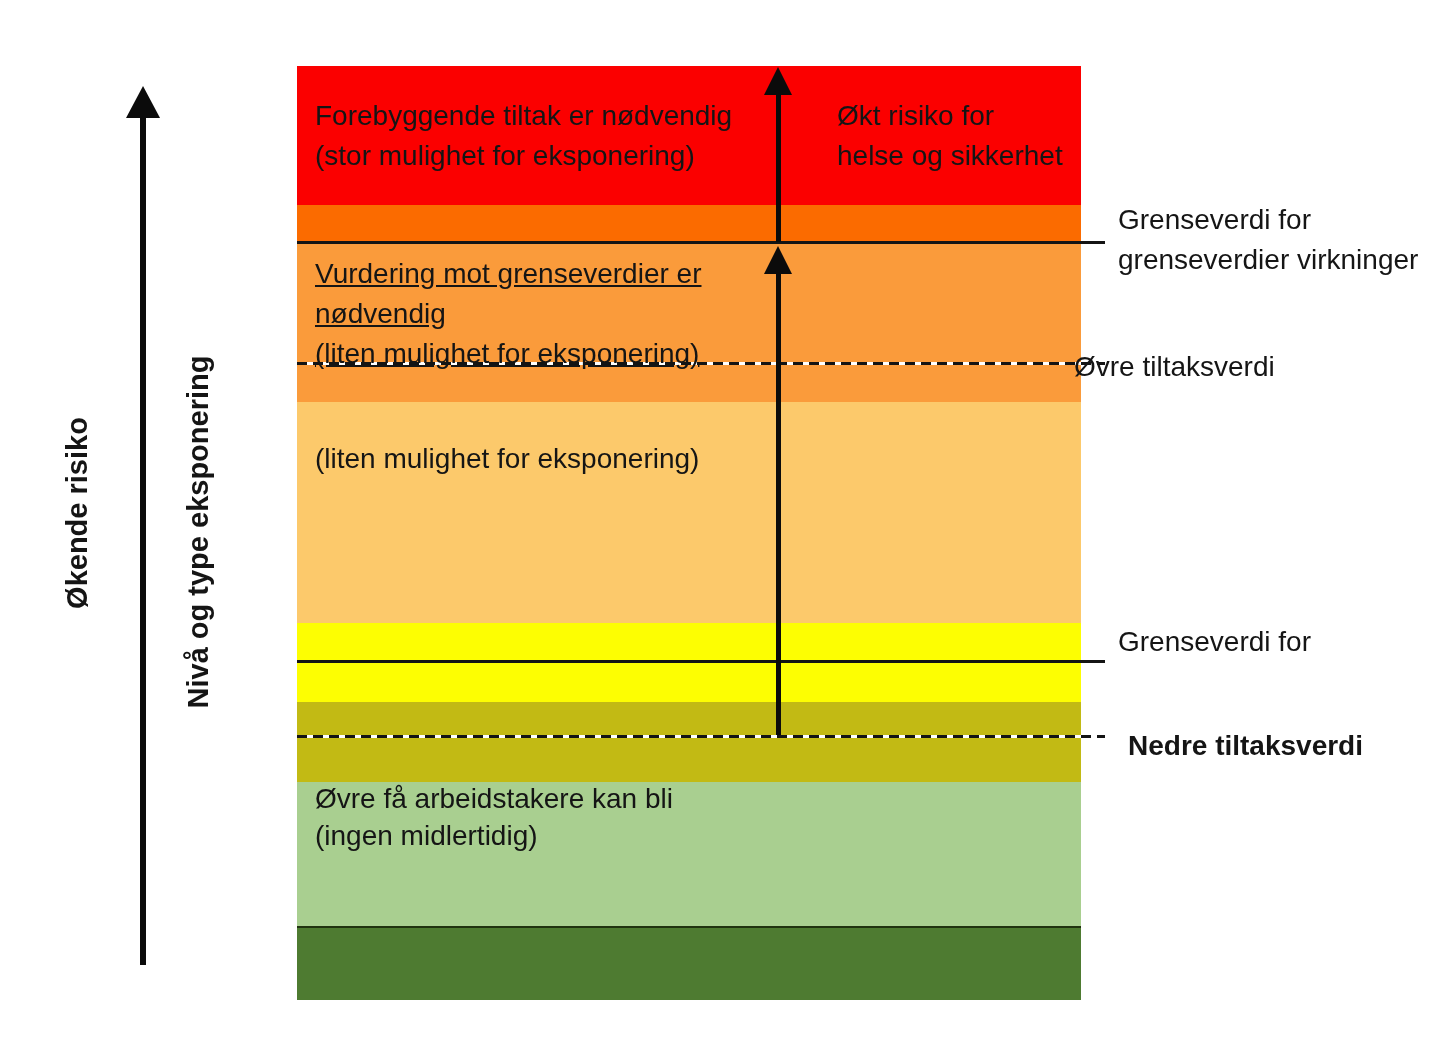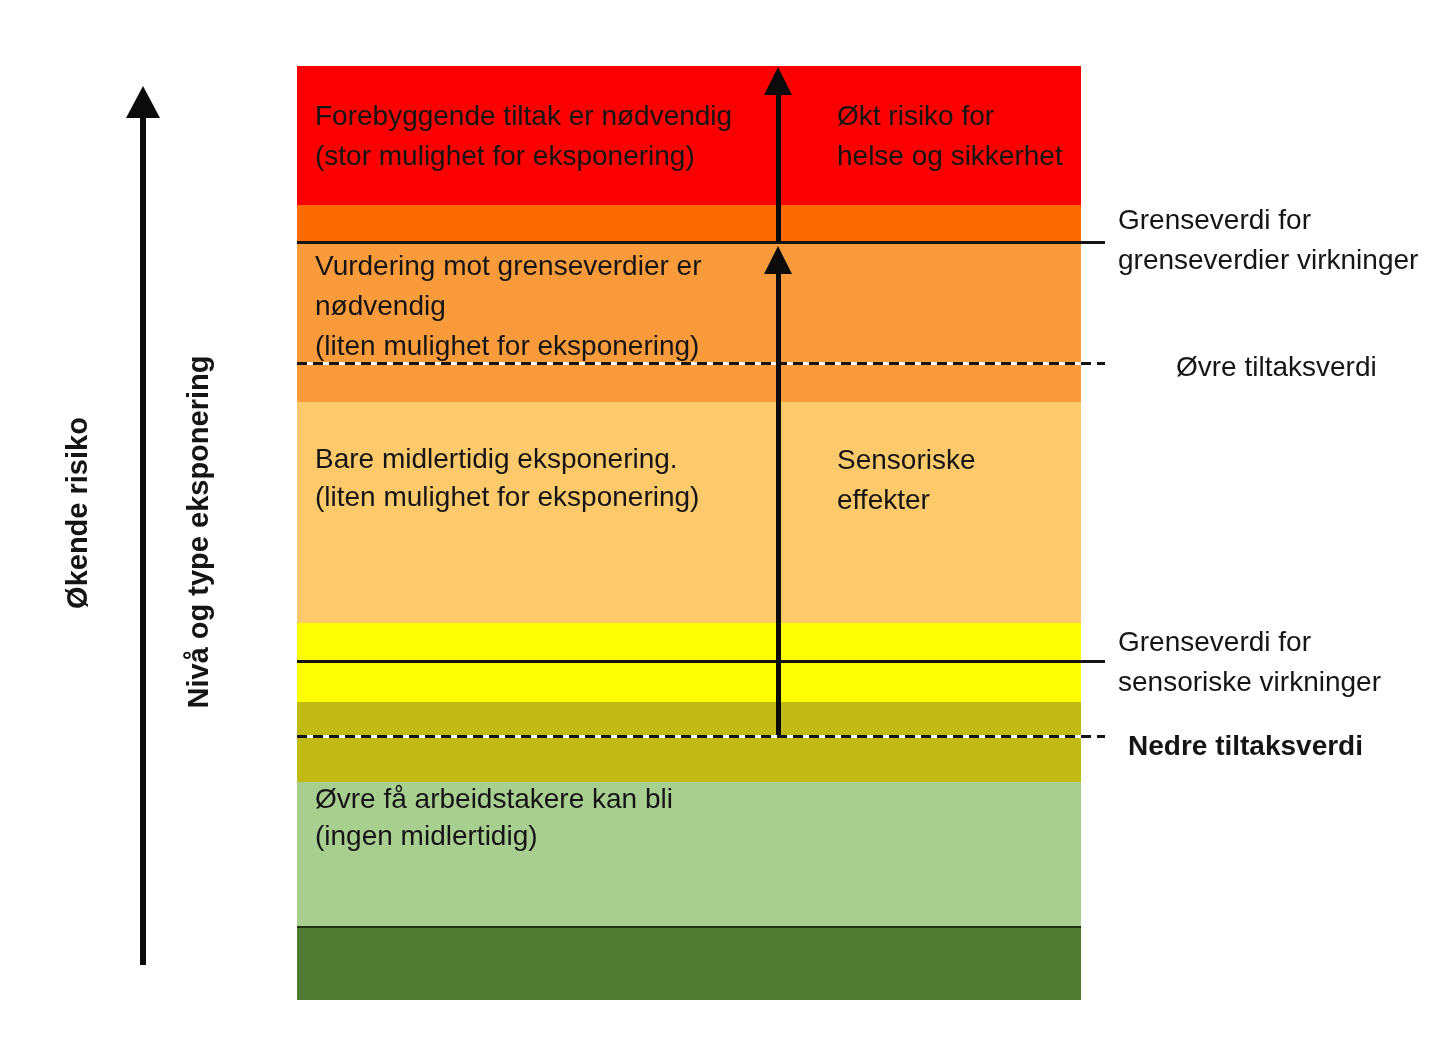--- a/index.html
+++ b/index.html
@@ -58,46 +58,40 @@
   </div>
 
   <div class="txt" style="left:315px;top:96px;">
     <div class="ln">Forebyggende tiltak er nødvendig</div>
     <div class="ln">(stor mulighet for eksponering)</div>
   </div>
   <div class="txt" style="left:837px;top:96px;">
     <div class="ln">Økt risiko for</div>
     <div class="ln">helse og sikkerhet</div>
   </div>
-  <div class="txt" style="left:315px;top:246px;">
+  <div class="txt" style="left:315px;top:254px;text-decoration:underline;">
     <div class="ln">Vurdering mot grenseverdier er</div>
     <div class="ln">nødvendig</div>
     <div class="ln">(liten mulighet for eksponering)</div>
   </div>
   <div class="txt lh38" style="left:315px;top:440px;">
-    <div class="ln">Bare midlertidig eksponering.</div>
     <div class="ln">(liten mulighet for eksponering)</div>
-  </div>
-  <div class="txt" style="left:837px;top:440px;">
-    <div class="ln">Sensoriske</div>
-    <div class="ln">effekter</div>
   </div>
   <div class="txt lh37" style="left:315px;top:780px;">
     <div class="ln">Øvre få arbeidstakere kan bli</div>
     <div class="ln">(ingen midlertidig)</div>
   </div>
 
   <div class="txt" style="left:1118px;top:200px;">
     <div class="ln">Grenseverdi for</div>
     <div class="ln">grenseverdier virkninger</div>
   </div>
-  <div class="txt" style="left:1176px;top:347px;">
+  <div class="txt" style="left:1074px;top:347px;">
     <div class="ln">Øvre tiltaksverdi</div>
   </div>
   <div class="txt" style="left:1118px;top:622px;">
     <div class="ln">Grenseverdi for</div>
-    <div class="ln">sensoriske virkninger</div>
   </div>
   <div class="txt" style="left:1128px;top:726px;font-weight:bold;">
     <div class="ln">Nedre tiltaksverdi</div>
   </div>
 
 </div>
 
 </body></html>

